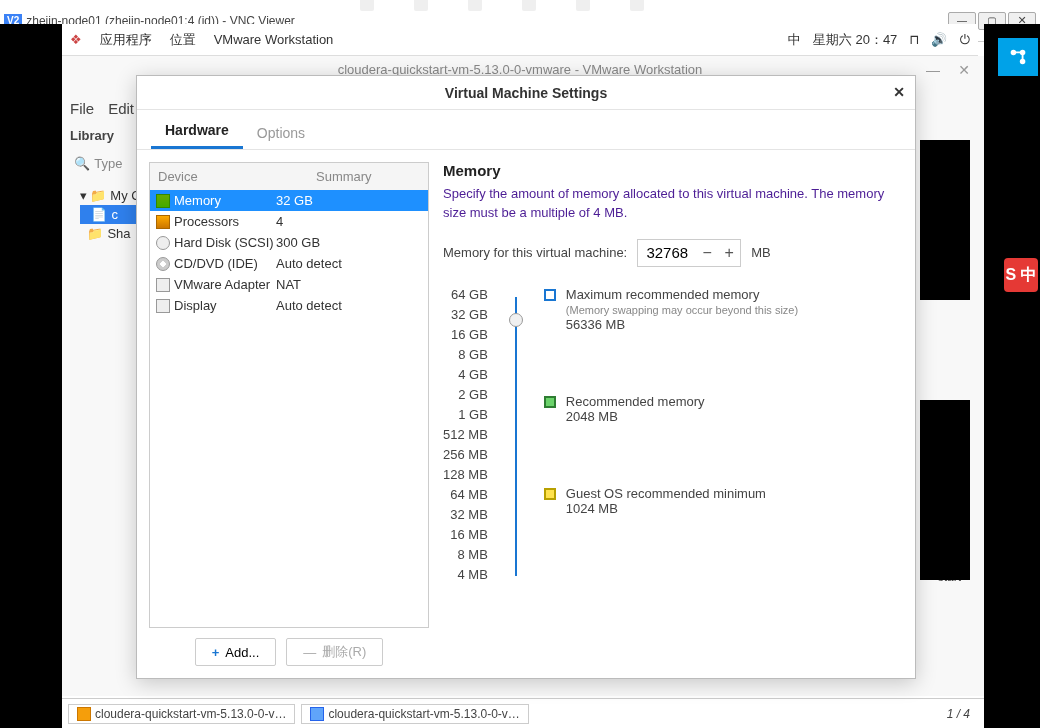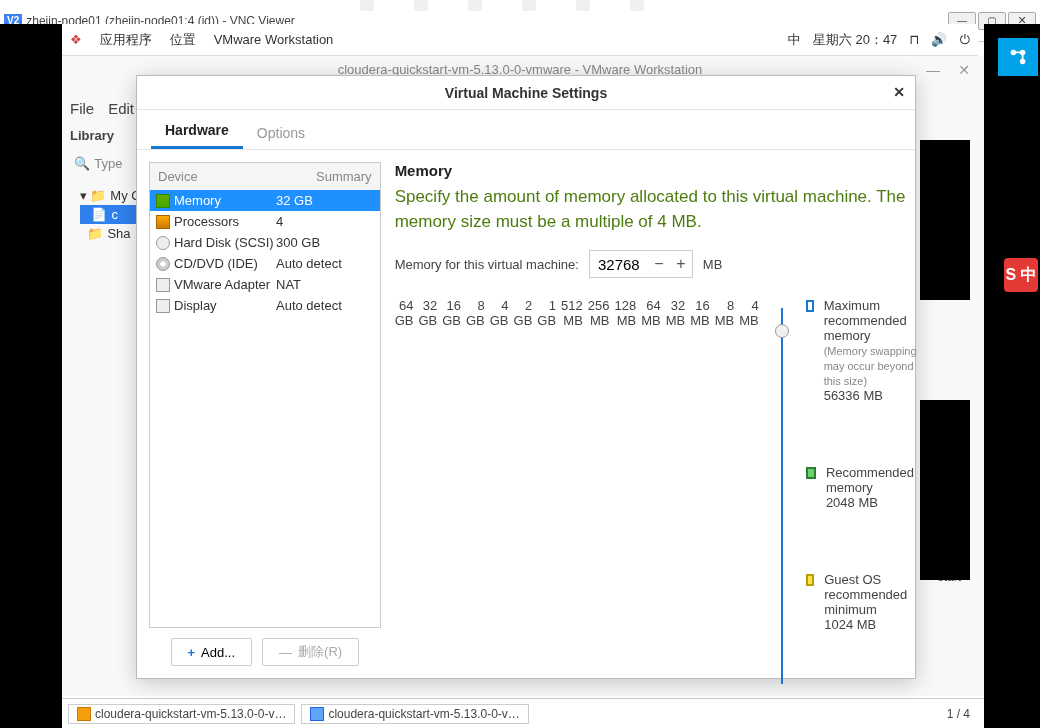--- a/index.html
+++ b/index.html
@@ -63,44 +63,44 @@
 .ico-cd { background: radial-gradient(circle,#fff 30%,#ccc 31%); border:1px solid #999;border-radius:50%;}
 .ico-net { background:#eee; border:1px solid #999;}
 .ico-disp { background:#eee; border:1px solid #999;}
 .dev-btns { display:flex; gap:10px; justify-content:center; margin-top:10px;}
 .dev-btn { border:1px solid #ccc; background:#fff; padding:4px 16px; font-size:13px; border-radius:2px; display:flex; gap:6px; align-items:center;}
 .dev-btn.dis { color:#aaa;}
 
 
 .right-col { flex: 1; }
 .r-title { font-size: 15px; font-weight: 700; color: #222; margin-bottom: 6px;}
-.r-desc { font-size: 17px; color: #4d7c0f; line-height:1.45; margin-bottom:16px;}
+.r-desc { font-size: 13px; color: #4c1d95; line-height:1.45; margin-bottom:16px;}
 .mem-row { display:flex; align-items:center; gap:10px; font-size:13px; color:#444; margin-bottom:20px;}
 .mem-input { border:1px solid #ccc; display:flex; align-items:center; height:28px;}
 .mem-input input { border:none; width:58px; text-align:center; font-size:15px; outline:none;}
 .mem-input button { border:none; background:#fff; width:22px; height:26px; font-size:16px; color:#555;}
 .slider-area { display:flex; gap:20px;}
-.ticks { text-align:right; font-size:13px; color:#444; display:flex; gap:5px;}
+.ticks { text-align:right; font-size:13px; color:#444; display:flex; flex-direction:column; gap:5px;}
 .slider-wrap { position:relative; width:16px; display:flex; justify-content:center;}
 .slider-track { width:2px; background:#1976d2; position:absolute; top:10px; bottom:6px;}
 .slider-thumb { position:absolute; top:26px; width:14px; height:14px; background:#f0f0f0; border:1px solid #999; border-radius:50%;}
 .markers { display:flex; flex-direction:column; gap:4px; font-size:13px; color:#444;}
 .marker { display:flex; gap:10px; align-items:flex-start; margin-bottom:58px;}
 .marker .sq { width:12px; height:12px; border:2px solid; margin-top:2px;}
 .sq.blue { border-color:#1976d2;}
 .sq.green { border-color:#2e7d32; background:#6bd36b;}
 .sq.yellow { border-color:#b8a000; background:#ffe24d;}
 .marker .txt small { color:#888; font-size:11px;}
 
 
 .taskbar { position:absolute; bottom:0; left:62px; right:56px; height:30px; background:#fff; border-top:1px solid #ccc; display:flex; align-items:center; padding:0 6px; font-size:12px; color:#444; z-index:3;}
 .task-item { display:flex; align-items:center; gap:4px; border:1px solid #ccc; padding:2px 8px; margin-right:6px; max-width:230px; overflow:hidden; white-space:nowrap;}
 .task-ico { width:14px; height:14px; background:#f59e0b; border:1px solid #c70;}
 .task-ico.blue { background:#60a5fa; border-color:#2563eb;}
-.page-ind { margin-left:auto; padding-right:8px;}
+.page-ind { margin-left:auto; padding-right:8px;font-style:italic;}
 
 
 .float-r { position:absolute; right:2px; top:38px; width:40px; height:38px; background:#00a2e8; z-index:20; display:flex; align-items:center; justify-content:center;}
 .float-r2 { position:absolute; right:2px; top:258px; width:34px; height:34px; background:#e53935; z-index:20; border-radius:4px; display:flex; align-items:center; justify-content:center; color:#fff; font-weight:bold;}
 
 .black-mid { position:absolute; right:70px; top:400px; width:50px; height:180px; background:#000; z-index:2;}
 .black-mid2 { position:absolute; right:70px; top:140px; width:50px; height:160px; background:#000; z-index:2;}
 </style>
 </head>
 <body>

